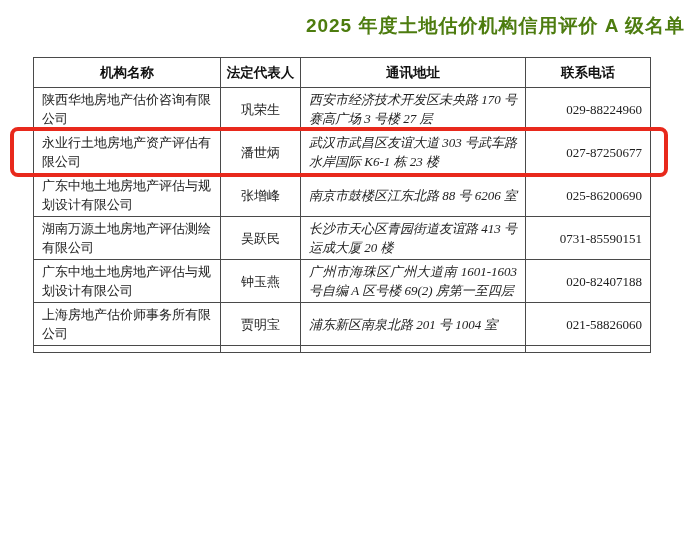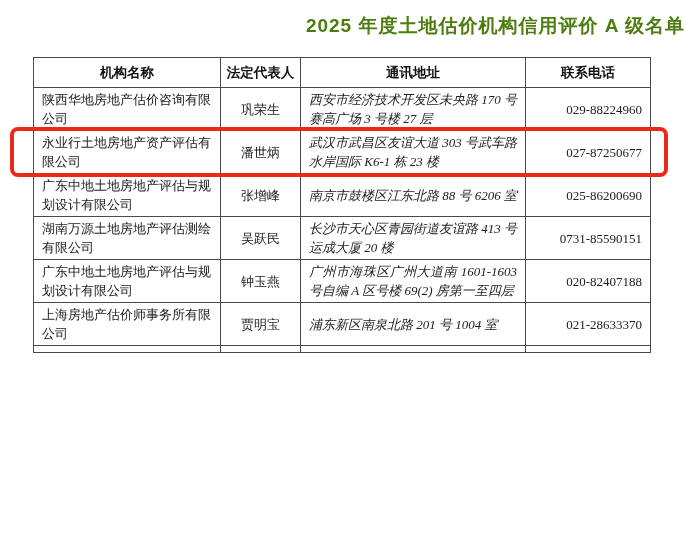--- a/index.html
+++ b/index.html
@@ -113,21 +113,21 @@
     <tr>
       <td class="c-name">广东中地土地房地产评估与规划设计有限公司</td>
       <td class="c-rep">钟玉燕</td>
       <td class="c-addr">广州市海珠区广州大道南 1601-1603 号自编 A 区号楼 69(2) 房第一至四层</td>
       <td class="c-phone">020-82407188</td>
     </tr>
     <tr>
       <td class="c-name">上海房地产估价师事务所有限公司</td>
       <td class="c-rep">贾明宝</td>
       <td class="c-addr">浦东新区南泉北路 201 号 1004 室</td>
-      <td class="c-phone">021-28633370</td>
+      <td class="c-phone">021-58826060</td>
     </tr>
     <tr class="partial-row">
       <td></td>
       <td></td>
       <td></td>
       <td></td>
     </tr>
   </tbody>
 </table>
 

